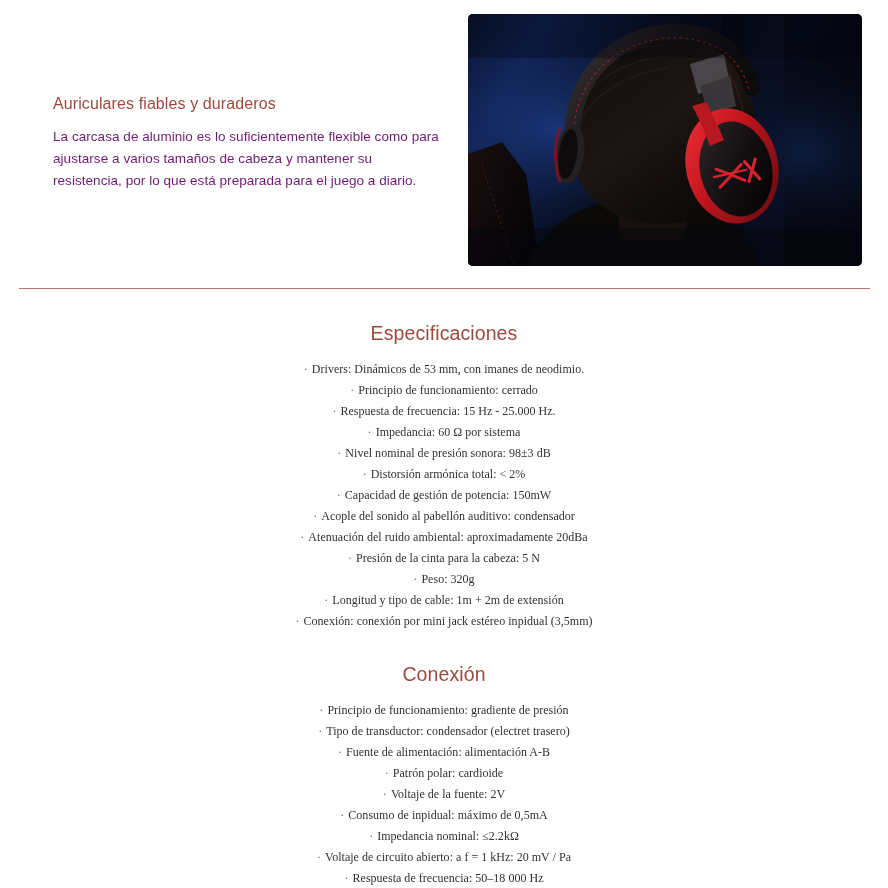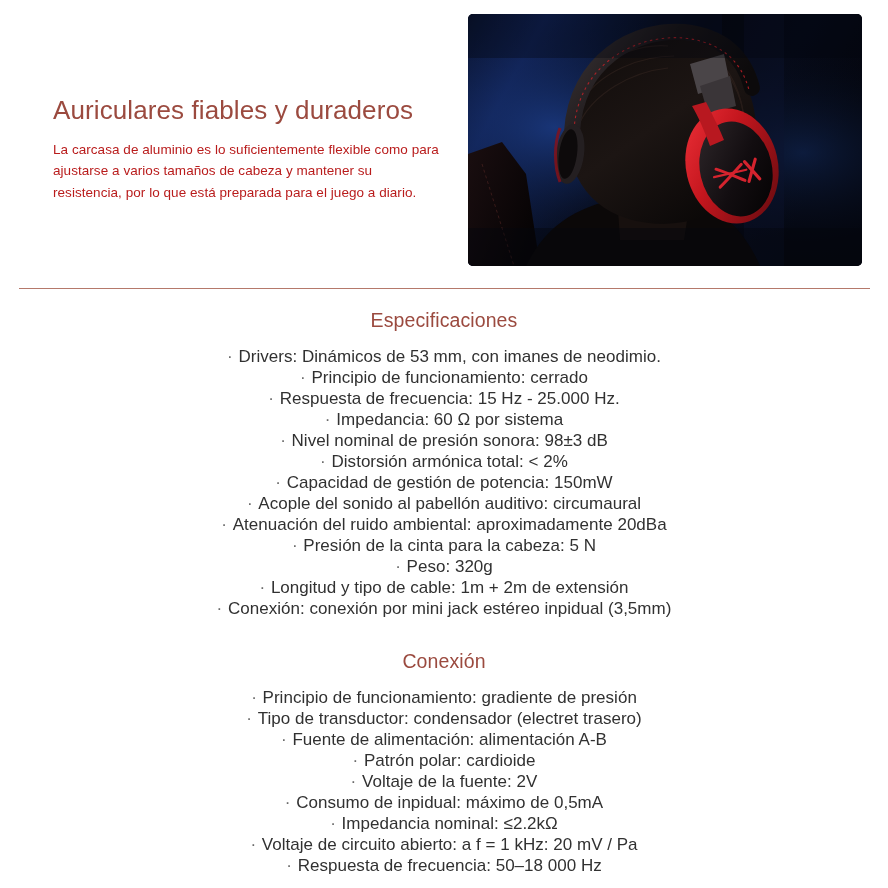--- a/index.html
+++ b/index.html
@@ -25,32 +25,32 @@
   }
 
   .feature-text {
     position: absolute;
     left: 53px;
     top: 94px;
     width: 390px;
   }
 
   .feature-title {
-    font-size: 26px;
+    font-size: 16px;
     font-weight: 400;
     color: #9b4a3f;
     margin: 0 0 12px 0;
     letter-spacing: 0.1px;
     line-height: 1.25;
   }
 
   .feature-body {
     font-size: 13.5px;
     line-height: 1.62;
-    color: #b91c1c;
+    color: #701a75;
     margin: 0;
     letter-spacing: 0.05px;
   }
 
   
   .hero-photo {
     position: absolute;
     left: 468px;
     top: 14px;
     width: 394px;
@@ -73,44 +73,45 @@
 
   
   .spec-wrap {
     position: absolute;
     top: 305px;
     left: 0;
     width: 888px;
     text-align: center;
   }
 
-  .section-block { margin: 4px 0 4px 0; }
+  .section-block { margin: 17px 0 4px 0; }
 
   .section-title {
     font-size: 19.5px;
     font-weight: 400;
     color: #9b4a3f;
     margin: 0 0 14px 0;
     letter-spacing: 0.1px;
   }
 
   .section-title.mic-title { margin-top: 31px; }
 
   .spec-list {
     list-style: none;
     margin: 0;
     padding: 0;
   }
 
   .spec-list li {
-    font-size: 17px;
+    font-size: 12px;
     line-height: 21px;
     color: #313131;
     letter-spacing: 0.02px;
     white-space: nowrap;
+    font-family: Liberation Serif, serif;
   }
 
   .dot {
     color: #6a6a6a;
     margin-right: 1px;
   }
 </style>
 </head>
 <body>
 
@@ -230,21 +231,21 @@
   <div class="section-block">
     <h2 class="section-title">Especificaciones</h2>
     <ul class="spec-list">
         <li><span class="dot">· </span><span>Drivers: Dinámicos de 53 mm, con imanes de neodimio.</span></li>
         <li><span class="dot">· </span><span>Principio de funcionamiento: cerrado</span></li>
         <li><span class="dot">· </span><span>Respuesta de frecuencia: 15 Hz - 25.000 Hz.</span></li>
         <li><span class="dot">· </span><span>Impedancia: 60 Ω por sistema</span></li>
         <li><span class="dot">· </span><span>Nivel nominal de presión sonora: 98±3 dB</span></li>
         <li><span class="dot">· </span><span>Distorsión armónica total: &lt; 2%</span></li>
         <li><span class="dot">· </span><span>Capacidad de gestión de potencia: 150mW</span></li>
-        <li><span class="dot">· </span><span>Acople del sonido al pabellón auditivo: circumaural</span></li>
+        <li><span class="dot">· </span><span>Acople del sonido al pabellón auditivo: condensador</span></li>
         <li><span class="dot">· </span><span>Atenuación del ruido ambiental: aproximadamente 20dBa</span></li>
         <li><span class="dot">· </span><span>Presión de la cinta para la cabeza: 5 N</span></li>
         <li><span class="dot">· </span><span>Peso: 320g</span></li>
         <li><span class="dot">· </span><span>Longitud y tipo de cable: 1m + 2m de extensión</span></li>
         <li><span class="dot">· </span><span>Conexión: conexión por mini jack estéreo inpidual (3,5mm)</span></li>
       </ul>
   </div>
 
   <div class="section-block">
     <h2 class="section-title mic-title">Conexión</h2>

